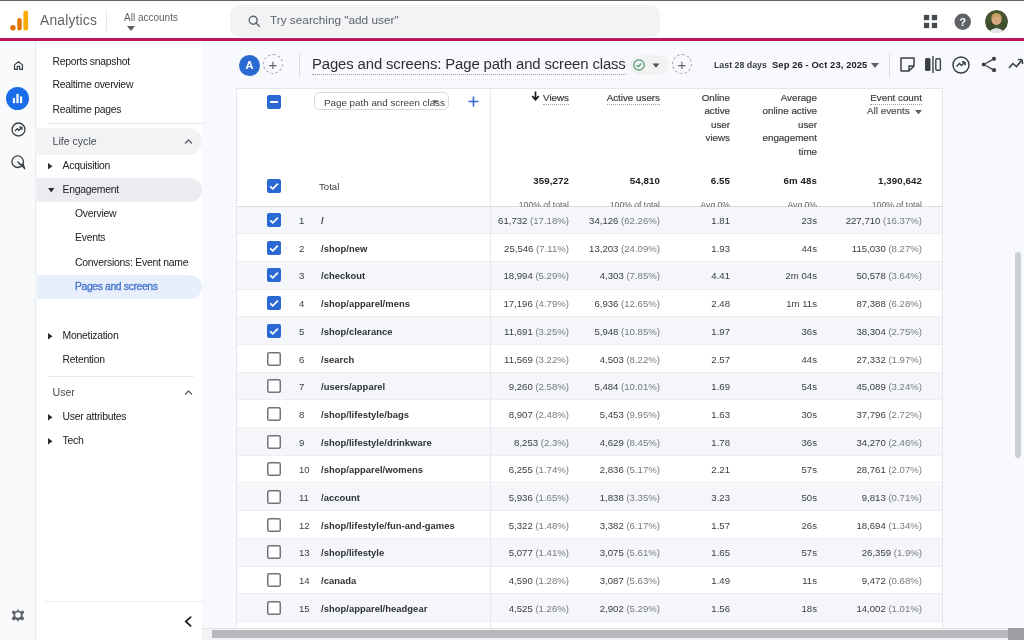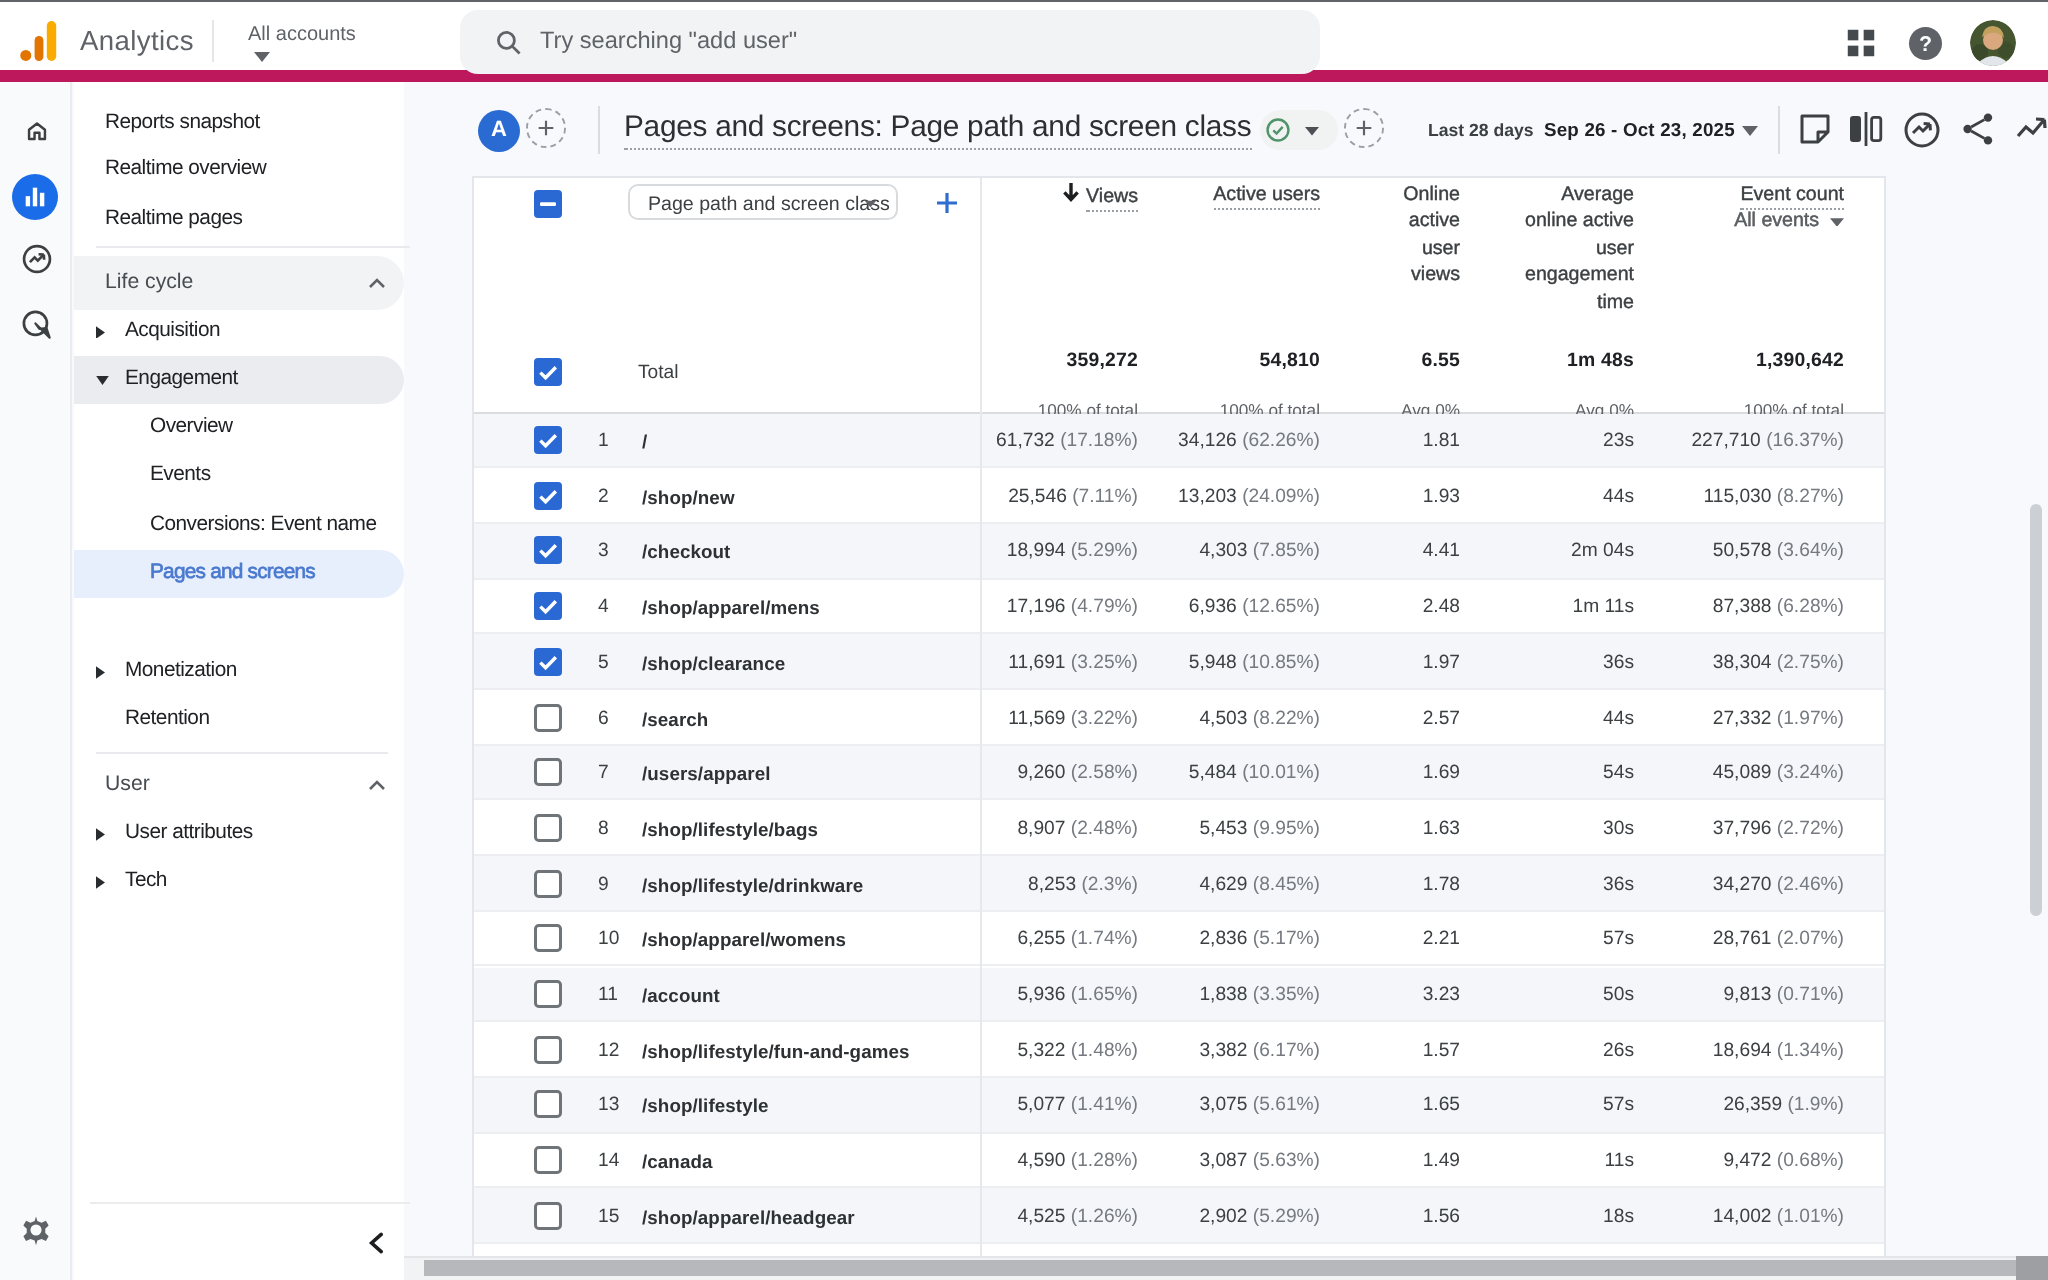--- a/index.html
+++ b/index.html
@@ -1,20 +1,20 @@
 <!DOCTYPE html>
 <html><head><meta charset="utf-8">
 <style>
 * { margin:0; padding:0; box-sizing:border-box; }
 body { font-family:"Liberation Sans",sans-serif; }
 #app { position:relative; width:1024px; height:640px; background:#f7f9fc; overflow:hidden; }
 .abs { position:absolute; }
 
 
-#topbar { position:absolute; left:0; top:0; width:1024px; height:41px; background:#fff; border-bottom:6px solid #be185d; }
+#topbar { position:absolute; left:0; top:0; width:1024px; height:41px; background:#fff; border-bottom:3px solid #be185d; }
 #ga-logo { position:absolute; left:10px; top:10px; }
 #brand { position:absolute; left:40px; top:12.5px; font-size:13.8px; color:#5f6368; letter-spacing:.2px; }
 #brand-div { position:absolute; left:106px; top:10px; width:1px; height:21px; background:#e4e6e9; }
 #accounts { position:absolute; left:124px; top:11.5px; font-size:10px; color:#5f6368; }
 #accounts .car { display:block; margin-top:3px; margin-left:3px; }
 #searchbar { position:absolute; left:230px; top:5px; width:430px; height:32px; background:#f1f3f4; border-radius:9px; }
 #searchbar .mag { position:absolute; left:18px; top:10px; }
 #searchbar .ph { position:absolute; left:40px; top:8px; font-size:11.8px; color:#5f6368; }
 .tricon { position:absolute; top:12px; }
 #avatar { position:absolute; left:985px; top:10px; width:23px; height:23px; border-radius:50%; overflow:hidden; }
@@ -270,21 +270,21 @@
             <rect width="14" height="14" rx="2" fill="#2a68d4"></rect>
             <path d="M3.2 7.3 L5.8 9.9 L10.9 4.6" stroke="#fff" stroke-width="1.7" fill="none"></path>
           </svg></span>
       <span class="lbl">Total</span>
       <span class="tnum" style="right:373px">359,272</span>
         <span class="tsub" style="right:373px">100% of total</span>
       <span class="tnum" style="right:282px">54,810</span>
         <span class="tsub" style="right:282px">100% of total</span>
       <span class="tnum" style="right:212px">6.55</span>
         <span class="tsub" style="right:212px">Avg 0%</span>
-      <span class="tnum" style="right:125px">1m 48s</span>
+      <span class="tnum" style="right:125px">6m 48s</span>
         <span class="tsub" style="right:125px">Avg 0%</span>
       <span class="tnum" style="right:20px">1,390,642</span>
         <span class="tsub" style="right:20px">100% of total</span>
     </div>
 
 <div class="trow row-odd" style="top:117.5px">
   <span class="cb"><svg width="14" height="14" viewBox="0 0 14 14">
             <rect width="14" height="14" rx="2" fill="#2a68d4"></rect>
             <path d="M3.2 7.3 L5.8 9.9 L10.9 4.6" stroke="#fff" stroke-width="1.7" fill="none"></path>
           </svg></span>

